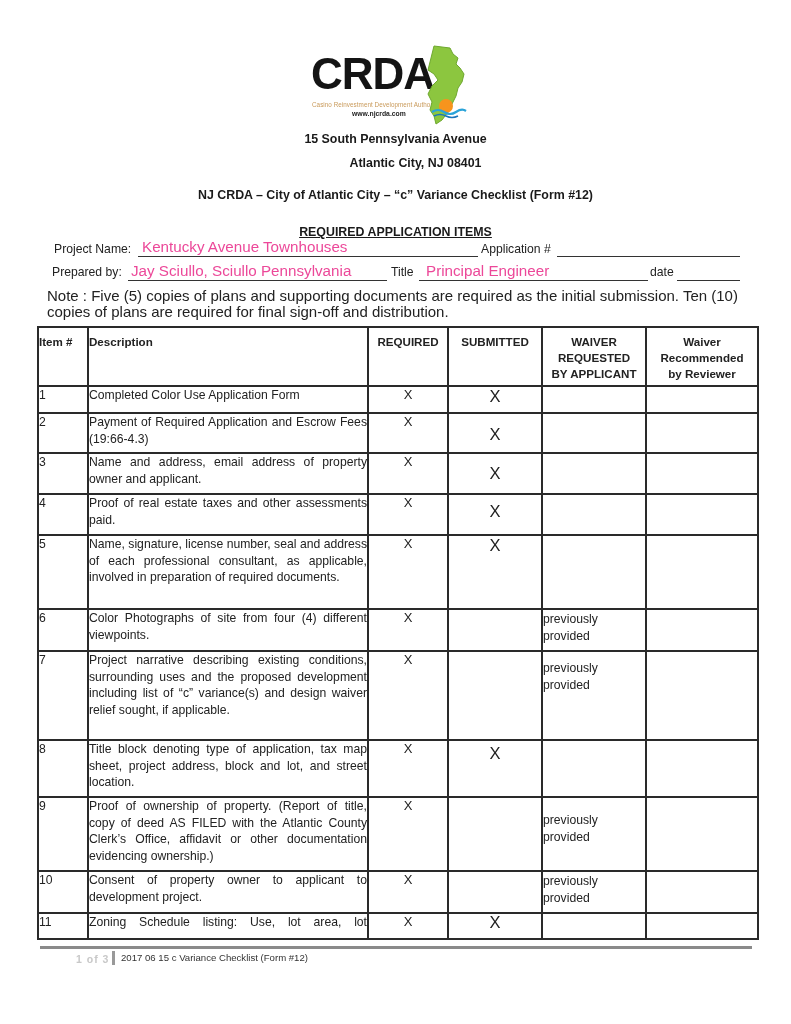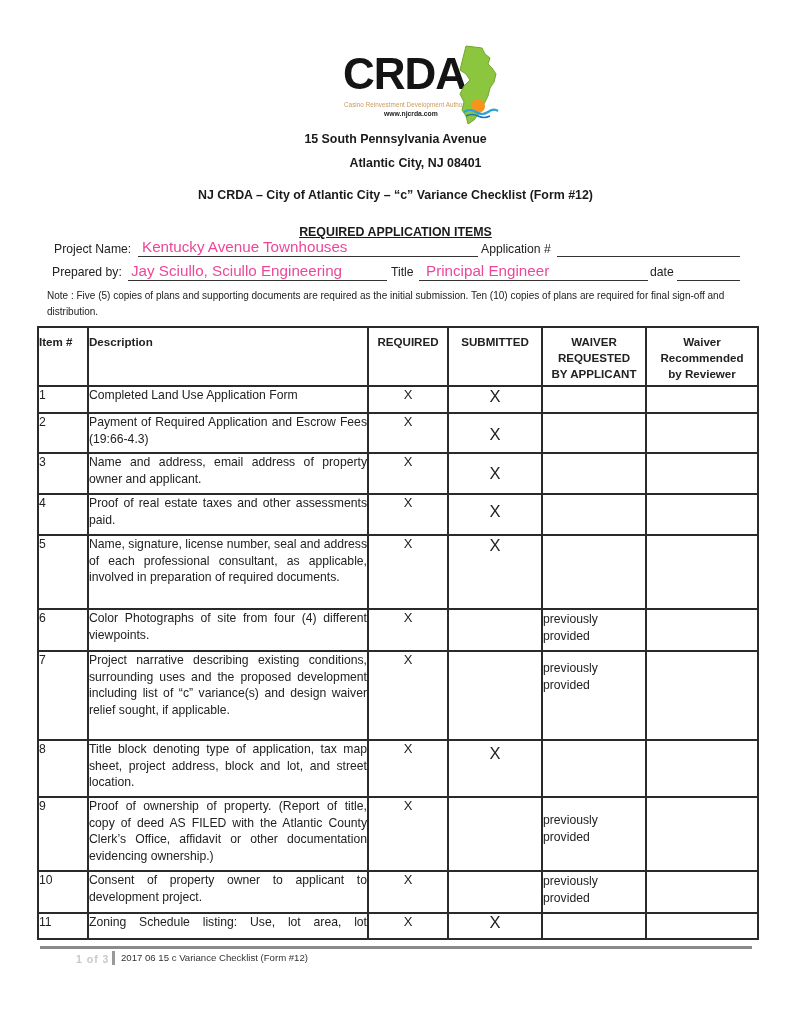--- a/index.html
+++ b/index.html
@@ -1,33 +1,33 @@
 <!DOCTYPE html>
 <html><head>
 <meta charset="utf-8">
 <style>
   html, body { margin: 0; padding: 0; background: #ffffff; }
   body { width: 791px; height: 1024px; position: relative; overflow: hidden; font-family: "Liberation Sans", sans-serif; color: #1a1a1a; }
   .abs { position: absolute; }
 
   
-  .logo { left: 308px; top: 44px; width: 180px; height: 78px; margin-left: 32px; }
+  .logo { left: 308px; top: 44px; width: 180px; height: 78px; }
   .logo-word { position: absolute; left: 3px; top: 8px; font-family: "Liberation Sans", sans-serif; font-weight: 700; font-size: 44px; letter-spacing: -1px; color: #141414; line-height: 44px; }
   .logo-tagline { position: absolute; left: 4px; top: 57px; font-size: 6.3px; color: #c99a5a; white-space: nowrap; letter-spacing: 0.05px; }
   .logo-url { position: absolute; left: 44px; top: 66px; font-size: 6.8px; font-weight: 700; color: #222; }
   .logo-map { position: absolute; left: 112px; top: 0px; width: 60px; height: 82px; }
 
   .center { left: 0; width: 791px; text-align: center; font-weight: 700; font-size: 12.4px; }
 
   
   .field-label { font-size: 12.2px; color: #222; white-space: nowrap; }
   .fill { font-size: 15.2px; color: #ec4899; white-space: nowrap; }
   .uline { border-bottom: 1px solid #333; height: 0; }
 
-  .note { left: 47px; top: 288px; width: 700px; font-size: 10px; line-height: 16px; color: #222; }
+  .note { left: 47px; top: 288px; width: 700px; font-size: 15px; line-height: 16px; color: #222; }
 
   
   table.checklist { position: absolute; left: 37px; top: 326px; border-collapse: collapse; table-layout: fixed; width: 720px; }
   table.checklist td, table.checklist th { border: 2px solid #2a2a2a; vertical-align: top; padding: 0; font-size: 12.2px; line-height: 16.5px; color: #222; }
   table.checklist th { font-weight: 700; font-size: 11.6px; line-height: 16px; padding-top: 6px; }
   th.h-item { text-align: left; padding-left: 1px; }
   th.h-desc { text-align: left; padding-left: 7px; }
   th.h-center { text-align: center; }
   td.c-item { padding-left: 1px; padding-top: 5px; }
   td.c-desc { padding: 5px 6px 0 7px; text-align: justify; }
@@ -66,21 +66,21 @@
 <div class="abs center" style="top:225px;text-decoration:underline;">REQUIRED APPLICATION ITEMS</div>
 
 <div class="abs field-label" style="left:54px; top:242px;">Project Name:</div>
 <div class="abs uline" style="left:138px; top:256px; width:340px;"></div>
 <div class="abs fill" style="left:142px; top:238px;">Kentucky Avenue Townhouses</div>
 <div class="abs field-label" style="left:481px; top:242px;text-align:center;">Application #</div>
 <div class="abs uline" style="left:557px; top:256px; width:183px;"></div>
 
 <div class="abs field-label" style="left:52px; top:265px;">Prepared by:</div>
 <div class="abs uline" style="left:128px; top:280px; width:259px;"></div>
-<div class="abs fill" style="left:131px; top:262px;">Jay Sciullo, Sciullo Engineering</div>
+<div class="abs fill" style="left:131px; top:262px;">Jay Sciullo, Sciullo Pennsylvania</div>
 <div class="abs field-label" style="left:391px; top:265px;">Title</div>
 <div class="abs uline" style="left:419px; top:280px; width:229px;"></div>
 <div class="abs fill" style="left:426px; top:262px;">Principal Engineer</div>
 <div class="abs field-label" style="left:650px; top:265px;">date</div>
 <div class="abs uline" style="left:677px; top:280px; width:63px;"></div>
 
 <div class="abs note">Note : Five (5) copies of plans and supporting documents are required as the initial submission. Ten (10) copies of plans are required for final sign-off and distribution.</div>
 
 <table class="checklist">
   <colgroup>
@@ -104,21 +104,21 @@
     </th>
     <th class="h-center">
       <div>Waiver</div>
       <div>Recommended</div>
       <div>by Reviewer</div>
     </th>
   </tr>
 
   <tr style="height:27px;">
     <td class="c-item">1</td>
-    <td class="c-desc">Completed Land Use Application Form</td>
+    <td class="c-desc">Completed Color Use Application Form</td>
     <td class="c-req"><span class="xmark small">X</span></td>
     <td class="c-sub" style="padding-top:1px;"><span class="xmark big">X</span></td>
     <td class="c-waiver"></td>
     <td></td>
   </tr>
 
   <tr style="height:40px;">
     <td class="c-item">2</td>
     <td class="c-desc">Payment of Required Application and Escrow Fees (19:66-4.3)</td>
     <td class="c-req"><span class="xmark small">X</span></td>

